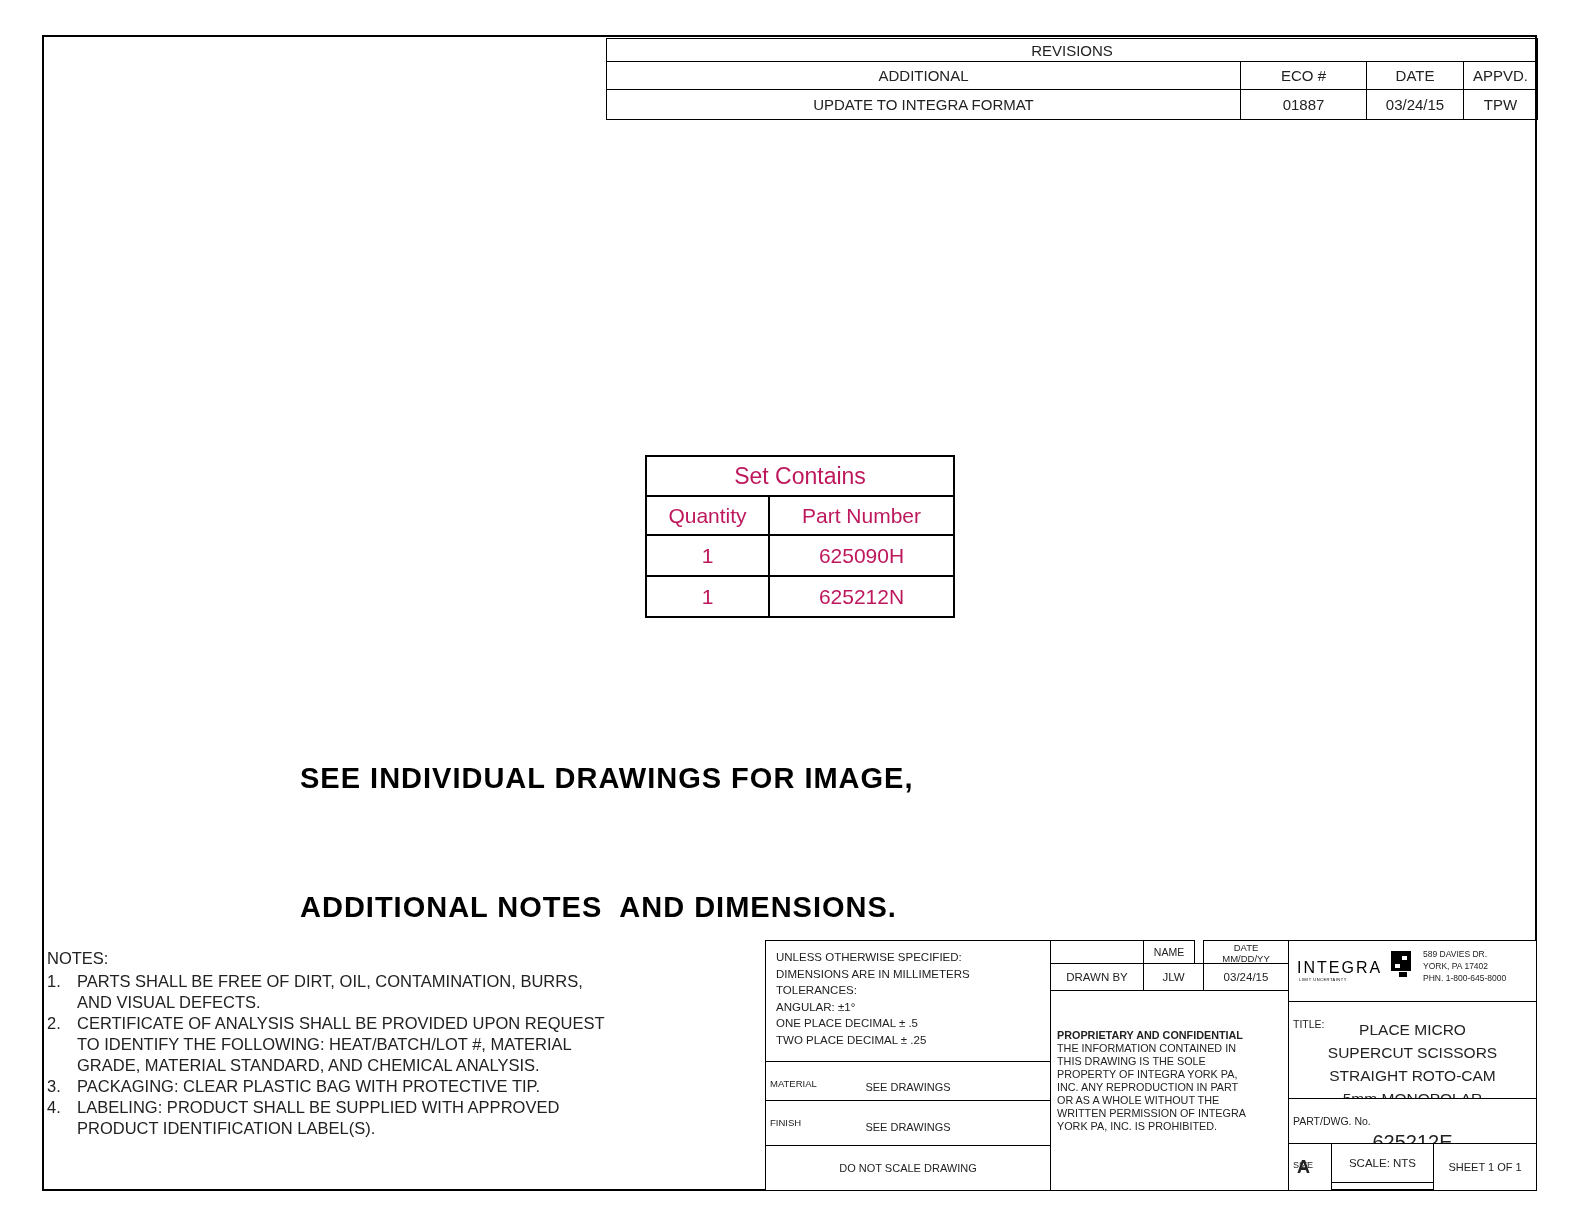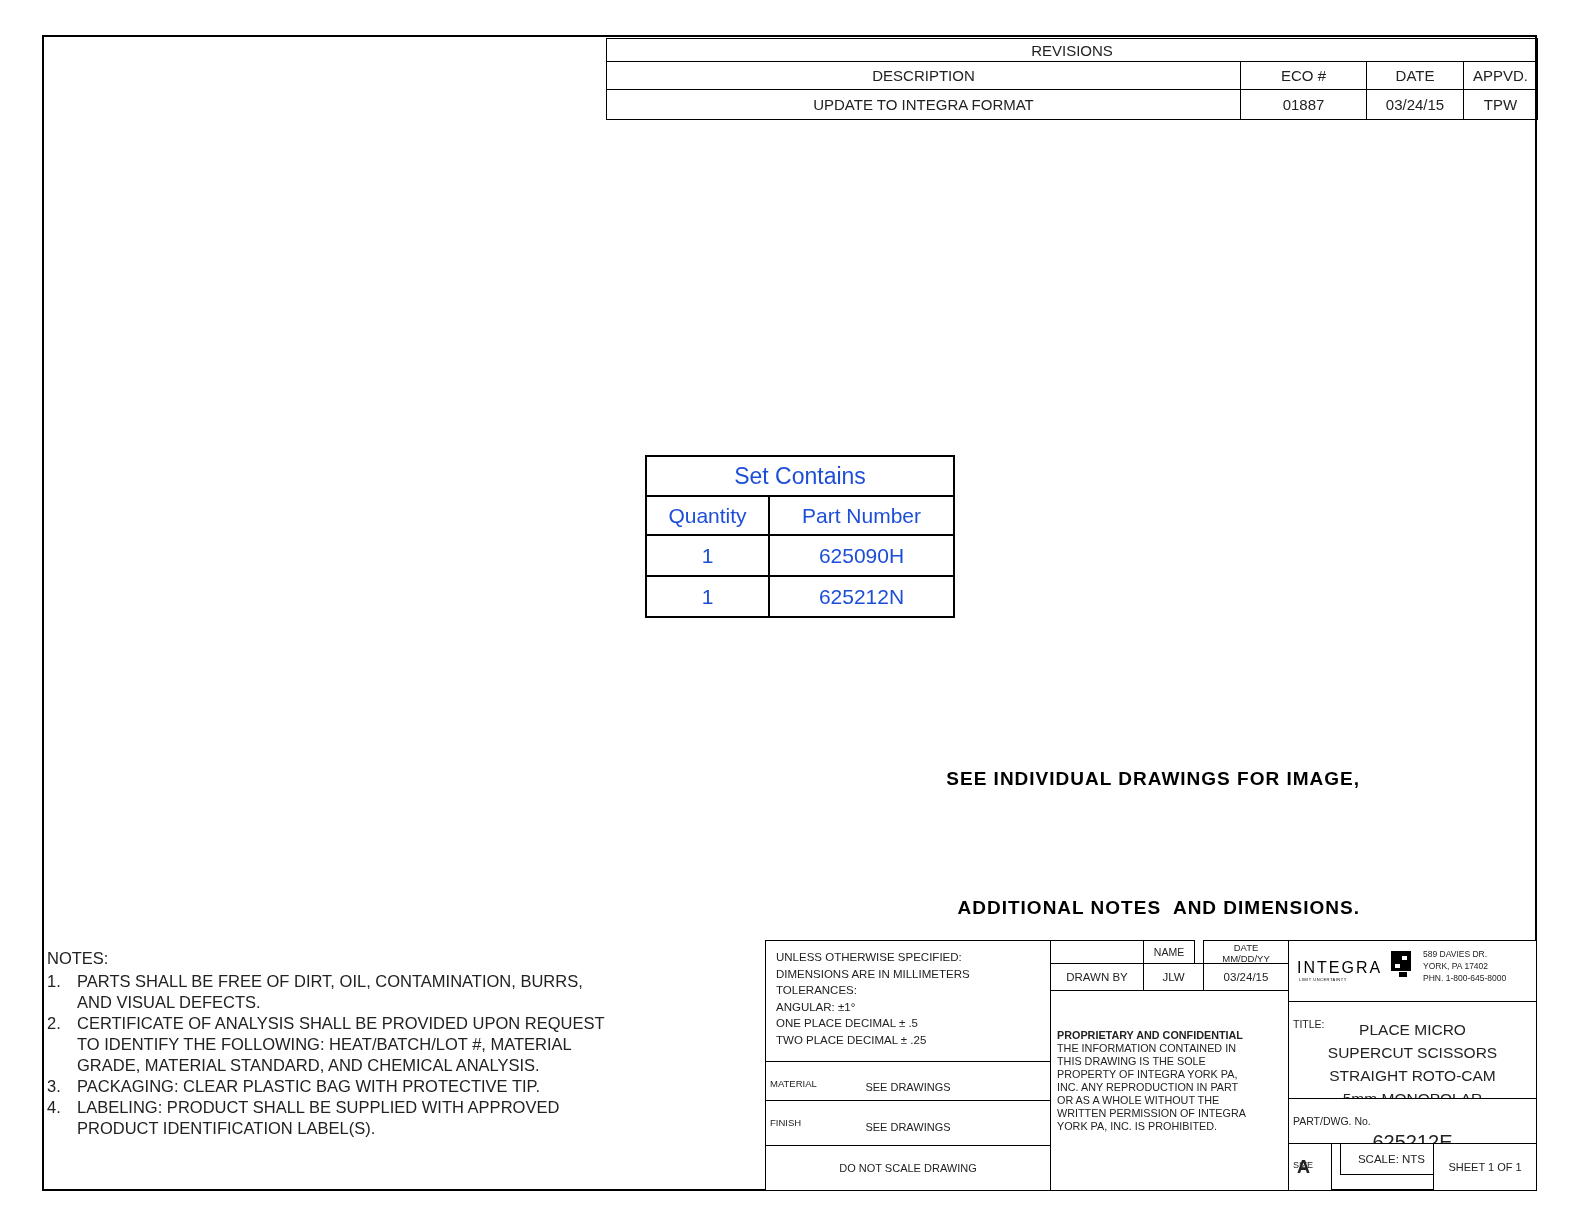--- a/index.html
+++ b/index.html
@@ -15,27 +15,27 @@
   
   table.rev { border-collapse:collapse; table-layout:fixed; width:931px; }
   table.rev td { border:1px solid #000; text-align:center; font-size:15px; color:#222;
                  overflow:hidden; white-space:nowrap; }
   tr.rev-title td { height:23px; }
   tr.rev-head  td { height:28px; }
   tr.rev-data  td { height:30px; }
 
   
   table.setc { border-collapse:collapse; table-layout:fixed; width:308px; }
-  table.setc td { border:2px solid #000; text-align:center; color:#1d4ed8; overflow:hidden; }
+  table.setc td { border:2px solid #000; text-align:center; color:#be185d; overflow:hidden; }
   tr.setc-title td { height:40px; font-size:23px; }
   tr.setc-head  td { height:39px; font-size:21px; }
   tr.setc-row   td { height:41px; font-size:21px; }
 
   
-  .center-note { text-align:right; font-weight:bold; font-size:19px; letter-spacing:1px;
+  .center-note { text-align:left; font-weight:bold; font-size:29px; letter-spacing:1px;
                  line-height:43px; white-space:pre; color:#000; }
 
   
   .notes { font-size:16.5px; line-height:21px; color:#222; }
   .notes-title { margin-bottom:2px; }
   .note-item { display:flex; }
   .note-num { width:30px; flex:none; }
   .note-text { width:530px; }
 
   
@@ -66,21 +66,21 @@
       <col style="width:634px">
       <col style="width:126px">
       <col style="width:97px">
       <col style="width:74px">
     </colgroup>
   <tbody>
       <tr class="rev-title">
     <td colspan="4">REVISIONS</td>
   </tr>
   <tr class="rev-head">
-    <td>DESCRIPTION</td>
+    <td>ADDITIONAL</td>
     <td>ECO #</td>
     <td>DATE</td>
     <td>APPVD.</td>
   </tr>
   <tr class="rev-data">
     <td>UPDATE TO INTEGRA FORMAT</td>
     <td>01887</td>
     <td>03/24/15</td>
     <td>TPW</td>
   </tr>
@@ -219,18 +219,18 @@
 
 <div class="tb" style="left:1288px; top:1098px; width:249px; height:46px;">
   <div class="cell-label" style="font-size:10.5px;">PART/DWG. No.</div>
   <div class="part-num">625212E</div>
 </div>
 
 <div class="tb" style="left:1288px; top:1143px; width:44px; height:48px;">
   <div class="cell-label" style="font-size:9px;">SIZE</div>
   <div class="size-letter">A</div>
 </div>
-<div class="tb rowcell" style="left:1331px; top:1143px; width:103px; height:32px;margin-left:9px;">
+<div class="tb rowcell" style="left:1331px; top:1143px; width:103px; height:40px;">
   <span>SCALE: NTS</span>
 </div>
 <div class="tb rowcell" style="left:1433px; top:1143px; width:104px; height:48px; font-size:11px;">
   <span>SHEET 1 OF 1</span>
 </div>
 
 </body></html>

